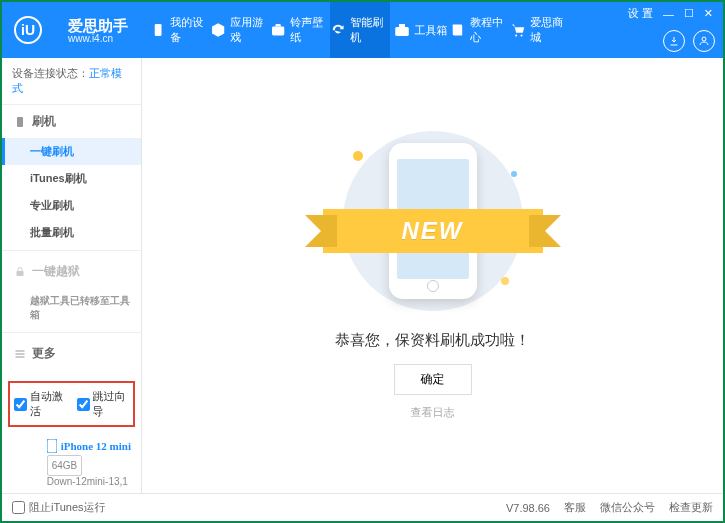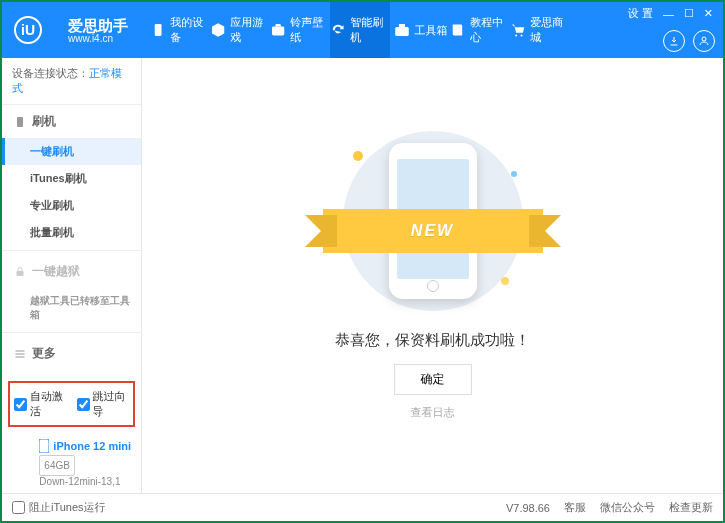--- a/index.html
+++ b/index.html
@@ -28,34 +28,34 @@
 .side-group { padding: 8px 12px; display: flex; align-items: center; gap: 6px; color: #666; font-size: 12px; }
 .side-group svg { width: 12px; height: 12px; fill: #999; }
 .side-item { padding: 6px 10px 6px 28px; font-size: 11px; color: #555; cursor: pointer; }
 .side-item.active { background: #e8f2ff; color: #1b8bff; border-left: 3px solid #1b8bff; padding-left: 25px; }
 .side-item.note { color: #999; font-size: 10px; line-height: 1.4; }
 .side-sep { height: 1px; background: #eee; margin: 4px 0; }
 .checks-box { border: 2px solid #d43; margin: 6px; padding: 6px 4px; display: flex; gap: 10px; font-size: 11px; }
 .checks-box label { display: flex; align-items: center; gap: 3px; cursor: pointer; }
 .checks-box input { accent-color: #1b8bff; }
 .device { padding: 6px 10px; font-size: 11px; }
-.device .name { color: #1b8bff; font-weight: bold; display: flex; align-items: center; gap: 4px; }
+.device .name { color: #1b8bff; font-weight: bold; display: flex; align-items: center; gap: 4px; font-family: Liberation Serif, serif; }
 .device .badge { display: inline-block; border: 1px solid #ccc; border-radius: 2px; padding: 4px 4px; font-size: 10px; color: #888; margin-top: 2px; }
 .device .sub { color: #888; font-size: 10px; }
 .main { flex: 1; display: flex; flex-direction: column; align-items: center; justify-content: center; position: relative; }
 .illus { position: relative; width: 180px; height: 180px; }
 .illus .bg-circle { position: absolute; inset: 0; background: #e8eef5; border-radius: 50%; }
 .illus .phone { position: absolute; left: 50%; top: 12px; transform: translateX(-50%); width: 88px; height: 156px; background: #fff; border-radius: 14px; box-shadow: 0 4px 12px rgba(0,0,0,0.15); }
 .illus .phone::before { content: ""; position: absolute; top: 16px; left: 8px; right: 8px; bottom: 20px; background: #d5e8f7; border-radius: 2px; }
 .illus .phone::after { content: ""; position: absolute; bottom: 7px; left: 50%; transform: translateX(-50%); width: 10px; height: 10px; border: 1.5px solid #ccc; border-radius: 50%; }
 .illus .ribbon { position: absolute; top: 78px; left: -20px; right: -20px; height: 44px; background: #ffc940; display: flex; align-items: center; justify-content: center; }
 .illus .ribbon::before, .illus .ribbon::after { content: ""; position: absolute; top: 6px; width: 0; height: 0; border: 16px solid #eab52f; }
 .illus .ribbon::before { left: -18px; border-left-color: transparent; }
 .illus .ribbon::after { right: -18px; border-right-color: transparent; }
-.illus .ribbon span { color: #fff; font-weight: 900; font-size: 16px; font-style: italic; letter-spacing: 2px; text-shadow: 0 1px 0 rgba(0,0,0,0.1); }
+.illus .ribbon span { color: #fff; font-weight: 900; font-size: 24px; font-style: italic; letter-spacing: 2px; text-shadow: 0 1px 0 rgba(0,0,0,0.1); }
 .dot { position: absolute; border-radius: 50%; }
 .d1 { width: 10px; height: 10px; background: #ffc940; top: 20px; left: 10px; }
 .d2 { width: 6px; height: 6px; background: #7fc9ff; top: 40px; right: 6px; }
 .d3 { width: 8px; height: 8px; background: #ffd86b; bottom: 26px; right: 14px; }
 .success-text { margin-top: 20px; font-size: 15px; color: #333; }
 .ok-btn { margin-top: 14px; padding: 6px 26px; border: 1px solid #ddd; background: #fff; font-size: 12px; cursor: pointer; }
 .log-link { margin-top: 10px; font-size: 11px; color: #aaa; cursor: pointer; }
 .footer { height: 28px; border-top: 1px solid #e5e5e5; display: flex; align-items: center; padding: 0 10px; font-size: 11px; color: #666; }
 .footer .left { display: flex; align-items: center; gap: 4px; }
 .footer .right { margin-left: auto; display: flex; gap: 14px; align-items: center; justify-content: space-between; }

